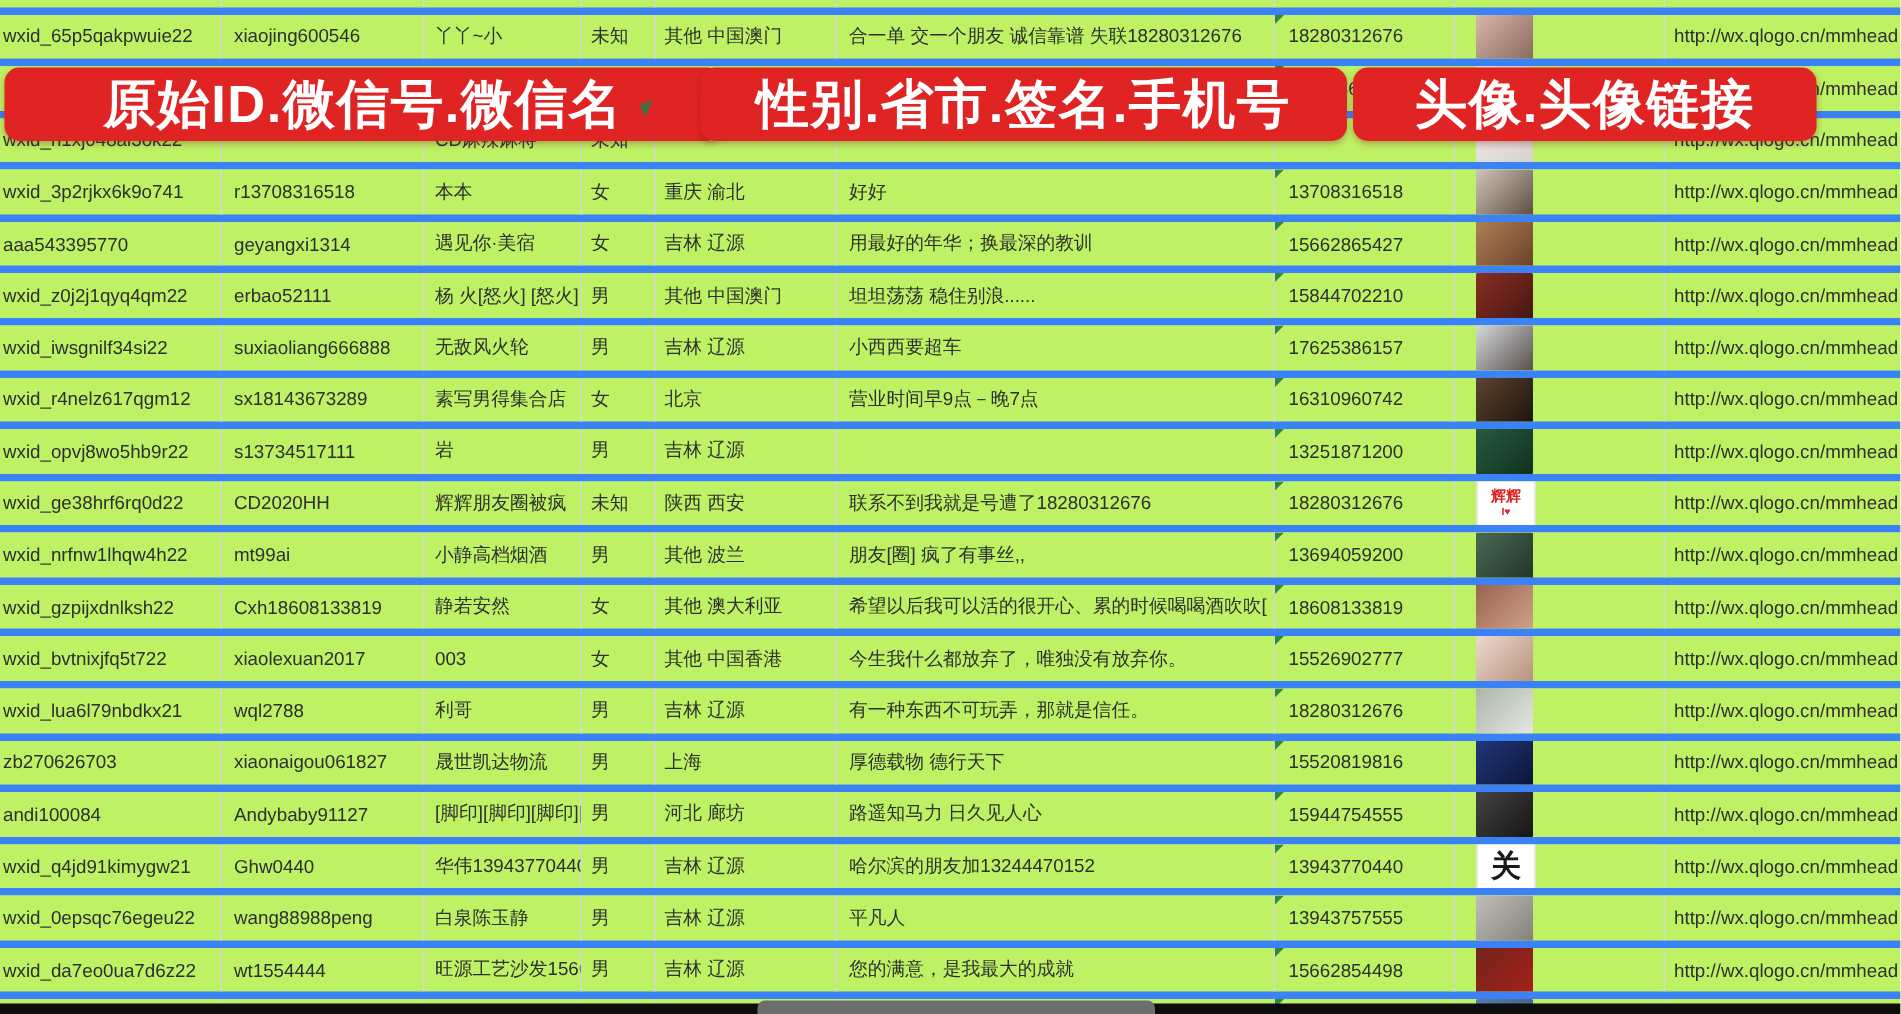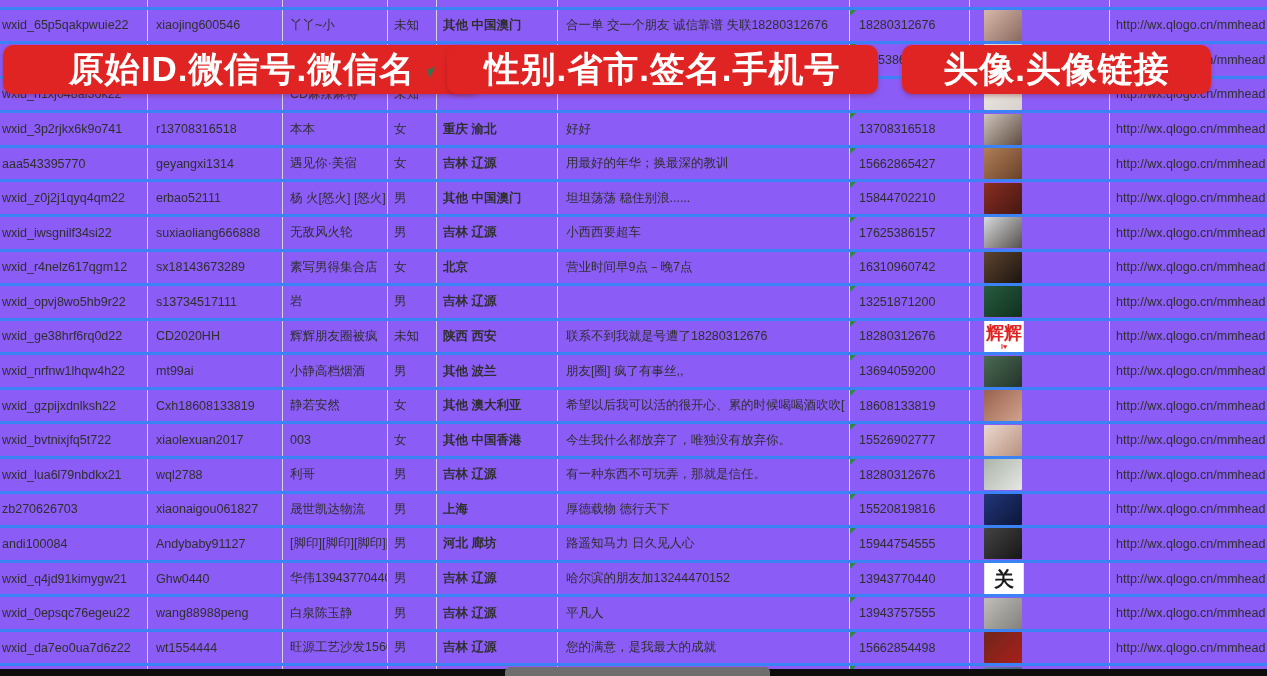--- a/index.html
+++ b/index.html
@@ -2,50 +2,50 @@
 <html><head>
 <meta charset="utf-8">
 <style>
   html,body { margin:0; padding:0; }
   body {
     width:1267px; height:676px; overflow:hidden; position:relative;
     background:#fbfbfa; font-family:"Liberation Sans","DejaVu Sans",sans-serif;
     color:#2f2f2f;
   }
   .sheet { position:absolute; left:0; top:0; width:1267px; }
-  .row { display:flex; height:34.58px; border-bottom:3px solid #3b82f6; box-sizing:border-box; background:#8b5cf6; }
+  .row { display:flex; height:34.58px; border-bottom:5px solid #3b82f6; box-sizing:border-box; background:#bef264; }
   .row.strip { height:9.5px; }
   .cell {
     box-sizing:border-box; border-right:1px solid #d6d6d6;
     overflow:hidden; white-space:nowrap; display:flex; align-items:center;
     font-size:12.5px; position:relative; flex:none;
   }
   .c-wxid   { width:148px; padding-left:2px; }
   .c-wid    { width:135px; padding-left:8px; }
   .c-nick   { width:105px; padding-left:7px; }
   .c-gender { width:49px;  padding-left:6px;text-align:center; }
-  .c-region { width:121px; padding-left:6px;font-weight:bold; }
+  .c-region { width:121px; padding-left:6px; }
   .c-sig    { width:292px; padding-left:8px; }
   .c-phone  { width:120px; padding-left:9px; }
   .c-avatar { width:140px; padding-left:14px; }
   .c-link   { width:157px; padding-left:6px; border-right:none; }
   .c-phone.pad { padding-left:28px; }
   .tri { position:absolute; left:0; top:0; width:0; height:0;
          border-top:6px solid #2e8b3d; border-right:6px solid transparent; }
   .av { width:38px; height:31px; border-radius:1px; display:flex; flex-direction:column;
         align-items:center; justify-content:center; font-weight:bold; line-height:1; flex:none; }
   .av .sub { font-size:7px; margin-top:1px; }
   .banner {
     position:absolute; top:45px; height:49px; background:#e02424; border-radius:10px;
     color:#ffffff; font-weight:bold; font-size:35px; letter-spacing:1px;
     display:flex; align-items:center; justify-content:center;
     box-shadow:0 2px 4px rgba(120,20,20,.35); z-index:10; white-space:nowrap;
   }
   #banner1 { left:3px;   width:478px; }
-  #banner2 { left:447px; width:431px; }
+  #banner2 { left:467px; width:431px; }
   #banner3 { left:902px; width:309px; }
   .cursor-mark { position:absolute; left:428px; top:68px; width:0; height:0; z-index:11;
     border-top:9px solid #3f6e4a; border-right:9px solid transparent; transform:rotate(-20deg); }
   .bottom-bar { position:absolute; left:0; top:669px; width:1267px; height:7px; background:#0d0d0d; z-index:12; }
   .bottom-pill { position:absolute; left:505px; top:667px; width:265px; height:9px;
     background:#6e6e6e; border-radius:5px 5px 0 0; z-index:13; }
 </style>
 </head>
 <body>
 
@@ -225,21 +225,21 @@
     <div class="cell c-nick">辉辉朋友圈被疯</div>
     <div class="cell c-gender">未知</div>
     <div class="cell c-region">陕西 西安</div>
     <div class="cell c-sig">联系不到我就是号遭了18280312676</div>
     <div class="cell c-phone">
           <span class="ph">18280312676</span>
           <i class="tri"></i>
         </div>
     <div class="cell c-avatar">
       <div class="av" style="background: linear-gradient(135deg, rgb(255, 255, 255), rgb(255, 255, 255)); border: 1px solid rgb(228, 228, 228);">
-            <span style="color: rgb(224, 36, 36); font-size: 18px;">辉辉</span>
+            <span style="color: rgb(224, 36, 36); font-size: 10px;">辉辉</span>
             <span class="sub" style="color: rgb(224, 36, 36);">I♥</span>
           </div>
     </div>
     <div class="cell c-link">http://wx.qlogo.cn/mmhead</div>
   </div>
 
   <div class="row">
     <div class="cell c-wxid">wxid_nrfnw1lhqw4h22</div>
     <div class="cell c-wid">mt99ai</div>
     <div class="cell c-nick">小静高档烟酒</div>

